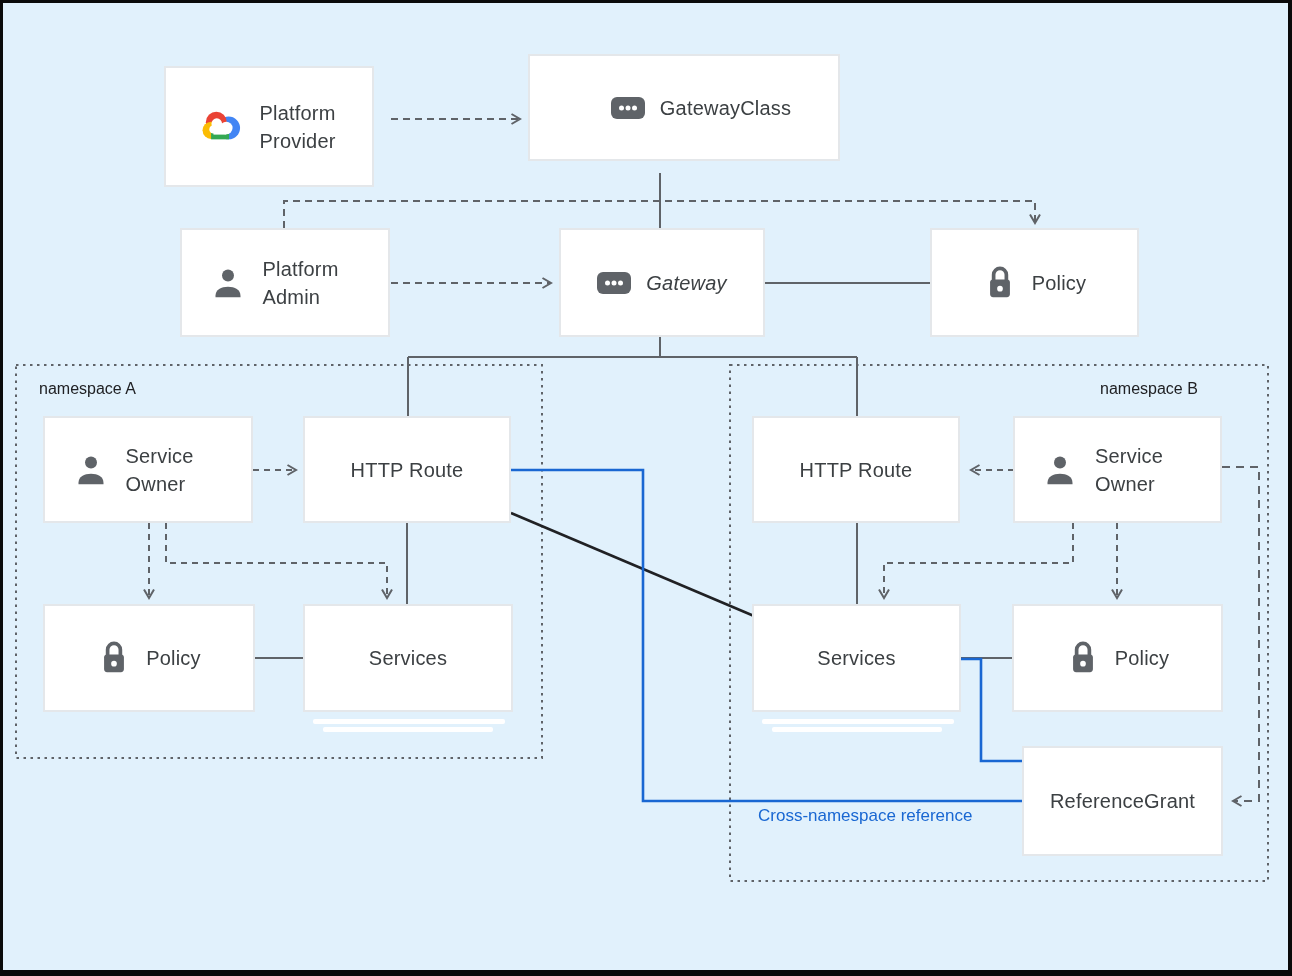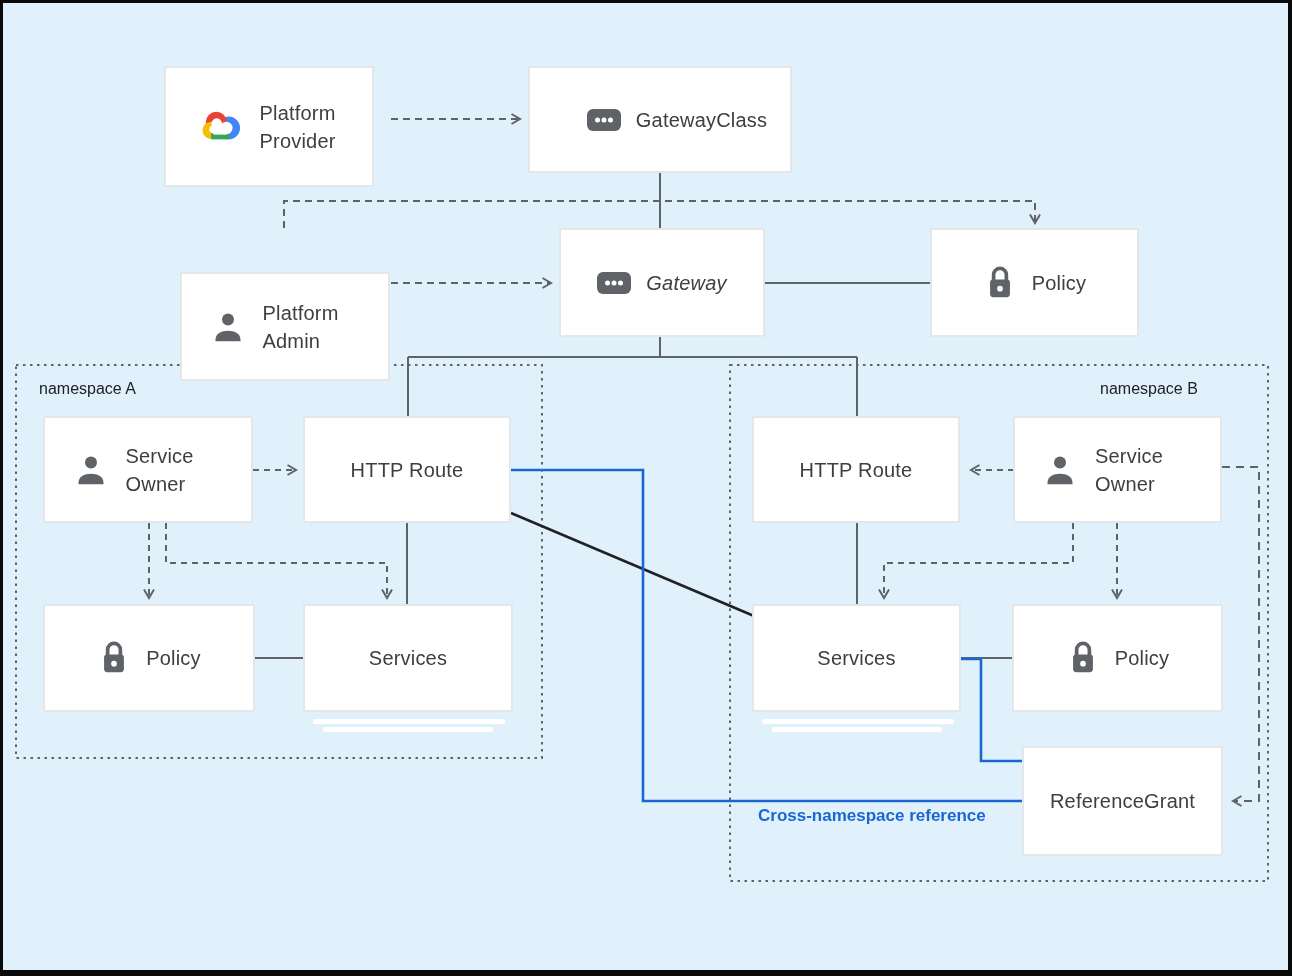--- a/index.html
+++ b/index.html
@@ -39,21 +39,20 @@
     position:absolute;
     font-size:16px;
     color:#202124;
     z-index:2;
   }
   .annotation{
     position:absolute;
     font-size:17px;
     color:#1967d2;
     z-index:2;
-    font-weight:bold;
   }
   
   .stackbar{
     position:absolute;
     background:#ffffff;
     height:5px;
     border-radius:2px;
     z-index:2;
   }
   svg.wires{z-index:1;}
@@ -117,33 +116,33 @@
         <rect x="12.5" y="24" width="19" height="9" fill="#34a853"></rect>
         <circle cx="18.5" cy="16.5" r="5.6" fill="#ffffff"></circle>
         <circle cx="28.5" cy="21" r="6.6" fill="#ffffff"></circle>
         <circle cx="15" cy="22.5" r="4.4" fill="#ffffff"></circle>
         <rect x="15" y="20.5" width="13.5" height="7.5" fill="#ffffff"></rect>
       </svg>
     </span>
     <span class="lbl wrap">Platform Provider</span>
   </div>
 
-  <div class="node" style="left:525px;top:63px;width:264px;height:107px;padding-left:34px;">
+  <div class="node" style="left:525px;top:51px;width:312px;height:107px;padding-left:34px;">
     <span class="icon">
       <svg width="34" height="22" viewBox="0 0 34 22">
         <rect width="34" height="22" rx="6" fill="#5f6368"></rect>
         <circle cx="10.5" cy="11" r="2.5" fill="#ffffff"></circle>
         <circle cx="17" cy="11" r="2.5" fill="#ffffff"></circle>
         <circle cx="23.5" cy="11" r="2.5" fill="#ffffff"></circle>
       </svg>
     </span>
     <span class="lbl">GatewayClass</span>
   </div>
 
-  <div class="node" style="left:177px;top:225px;width:210px;height:109px;margin-top:44px;">
+  <div class="node" style="left:177px;top:225px;width:210px;height:109px;">
     <span class="icon">
       <svg width="40" height="40" viewBox="0 0 24 24" fill="#5f6368">
         <circle cx="12" cy="7.5" r="3.6"></circle>
         <path d="M4.5 19.6c0-3.6 3.4-5.4 7.5-5.4s7.5 1.8 7.5 5.4v.9h-15z"></path>
       </svg>
     </span>
     <span class="lbl wrap">Platform Admin</span>
   </div>
 
   <div class="node" style="left:556px;top:225px;width:206px;height:109px;font-style:italic;">

